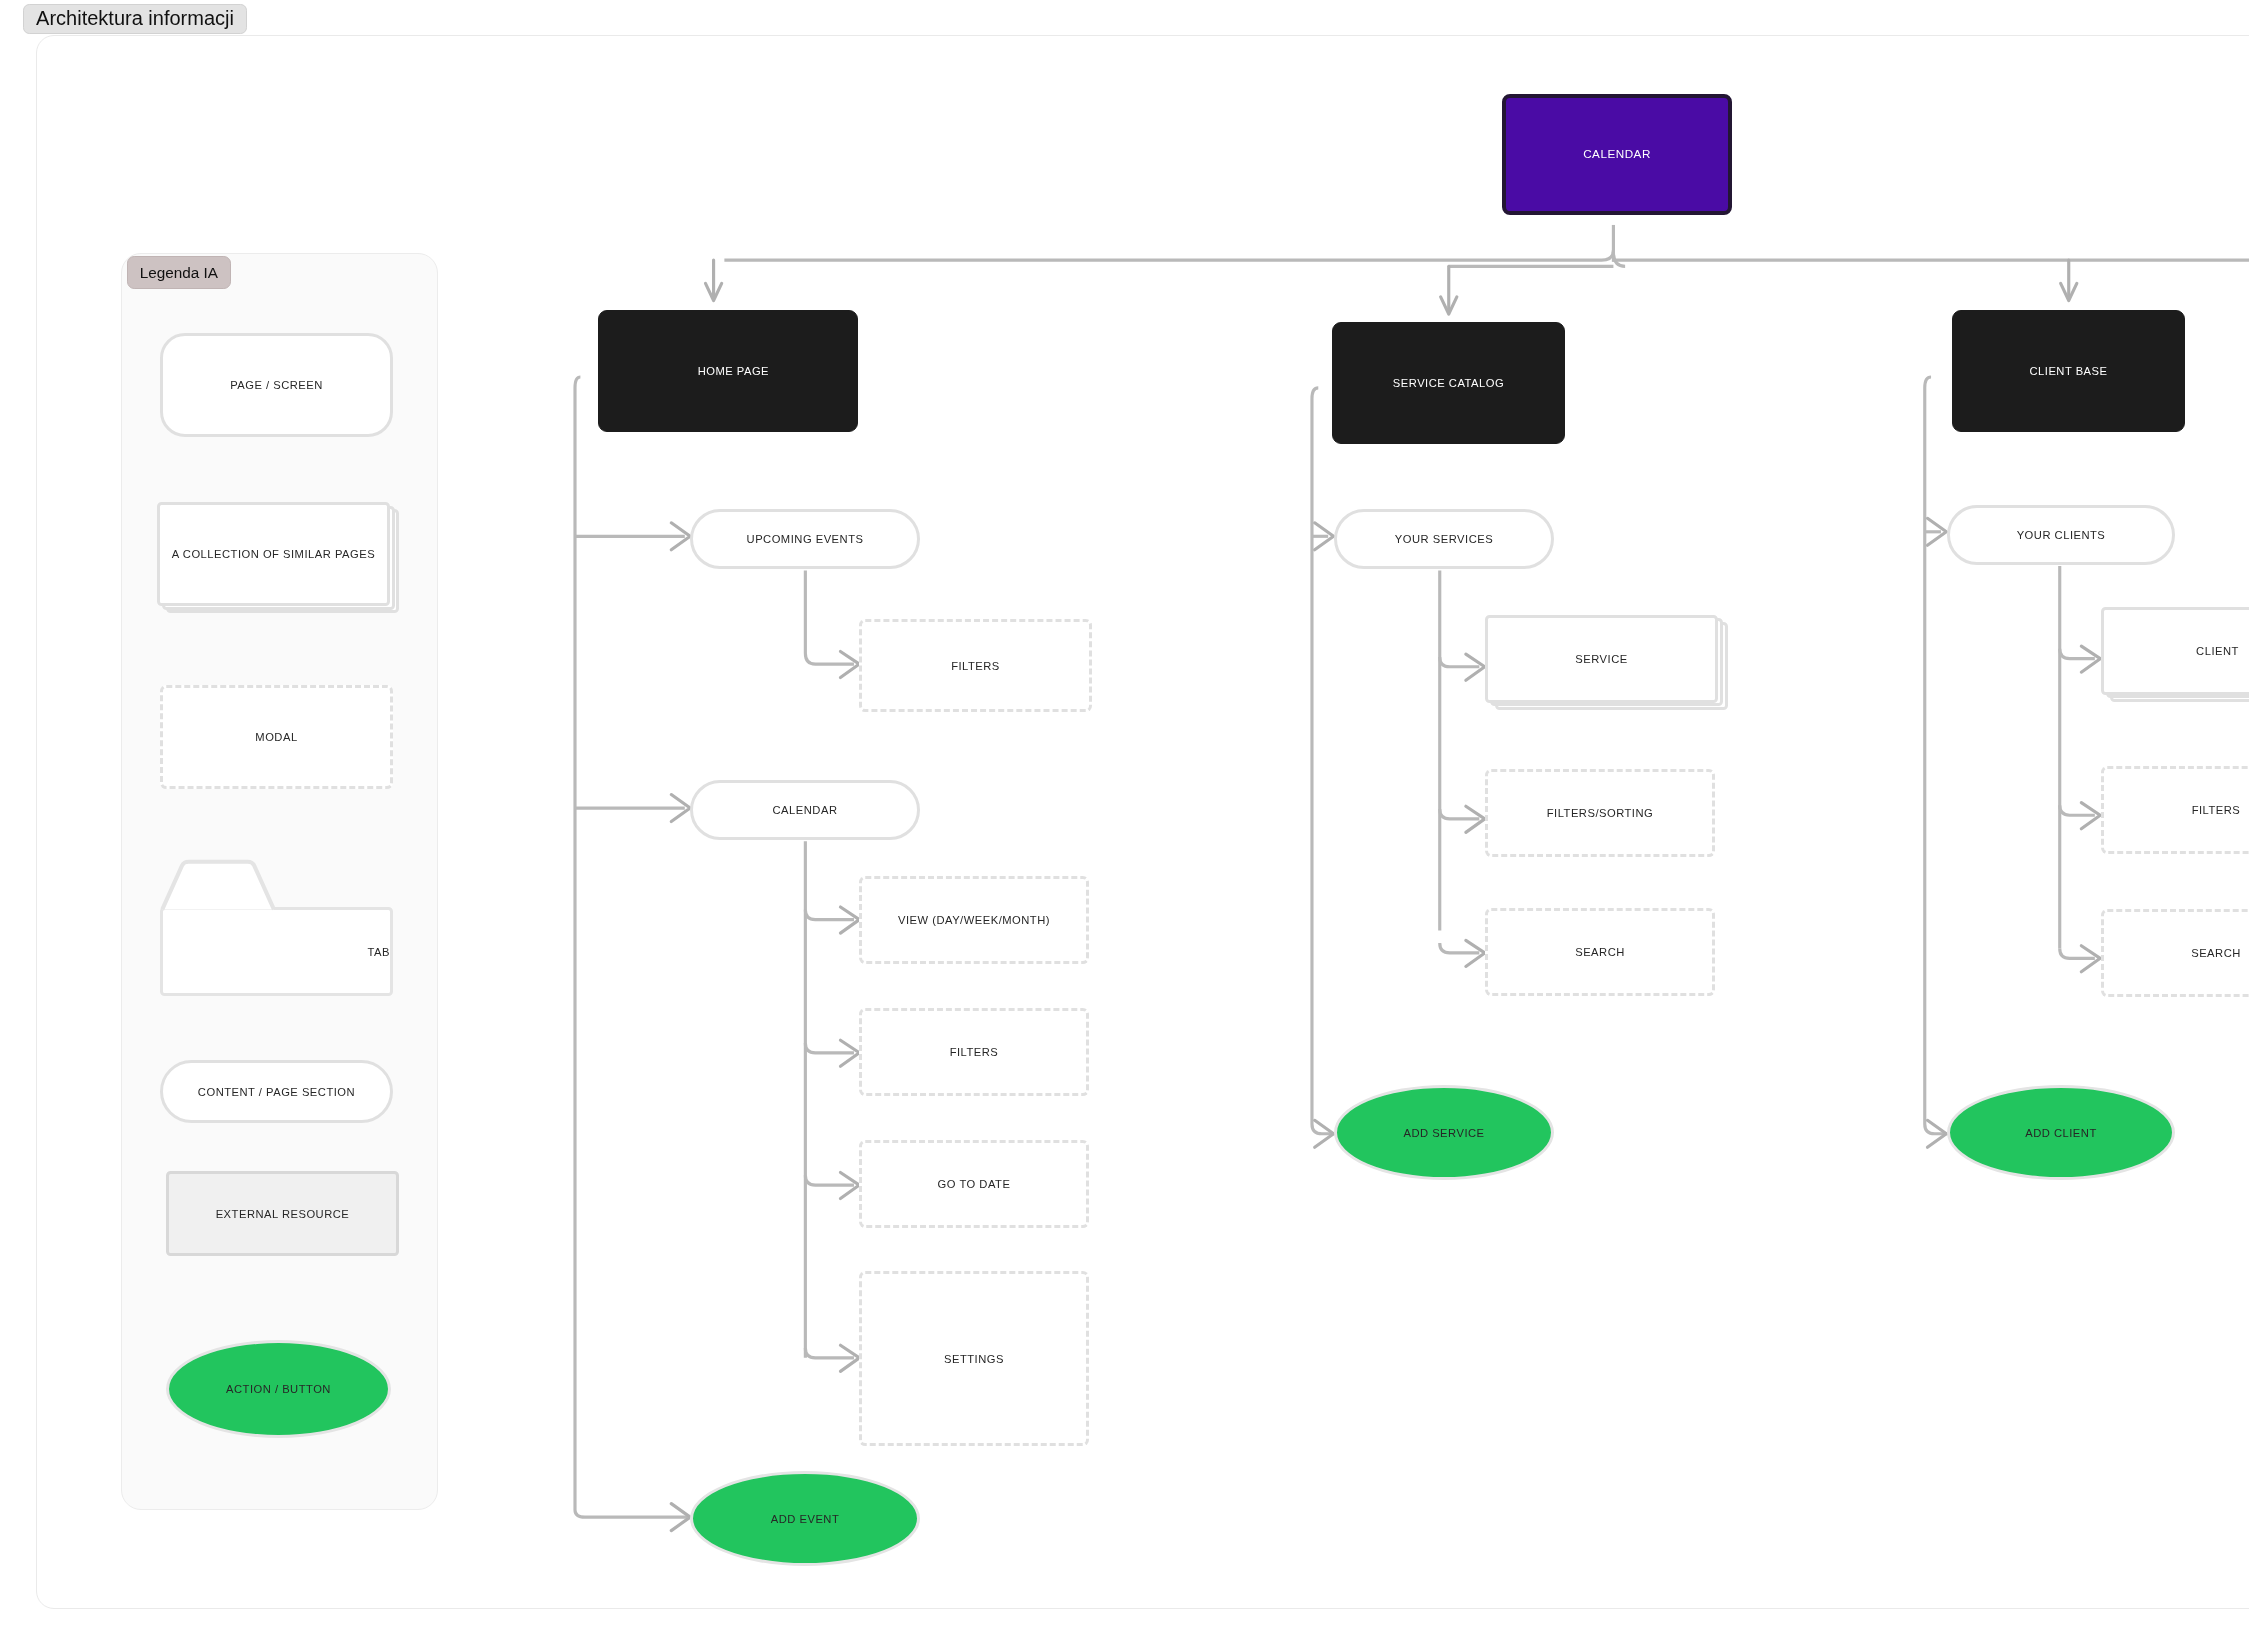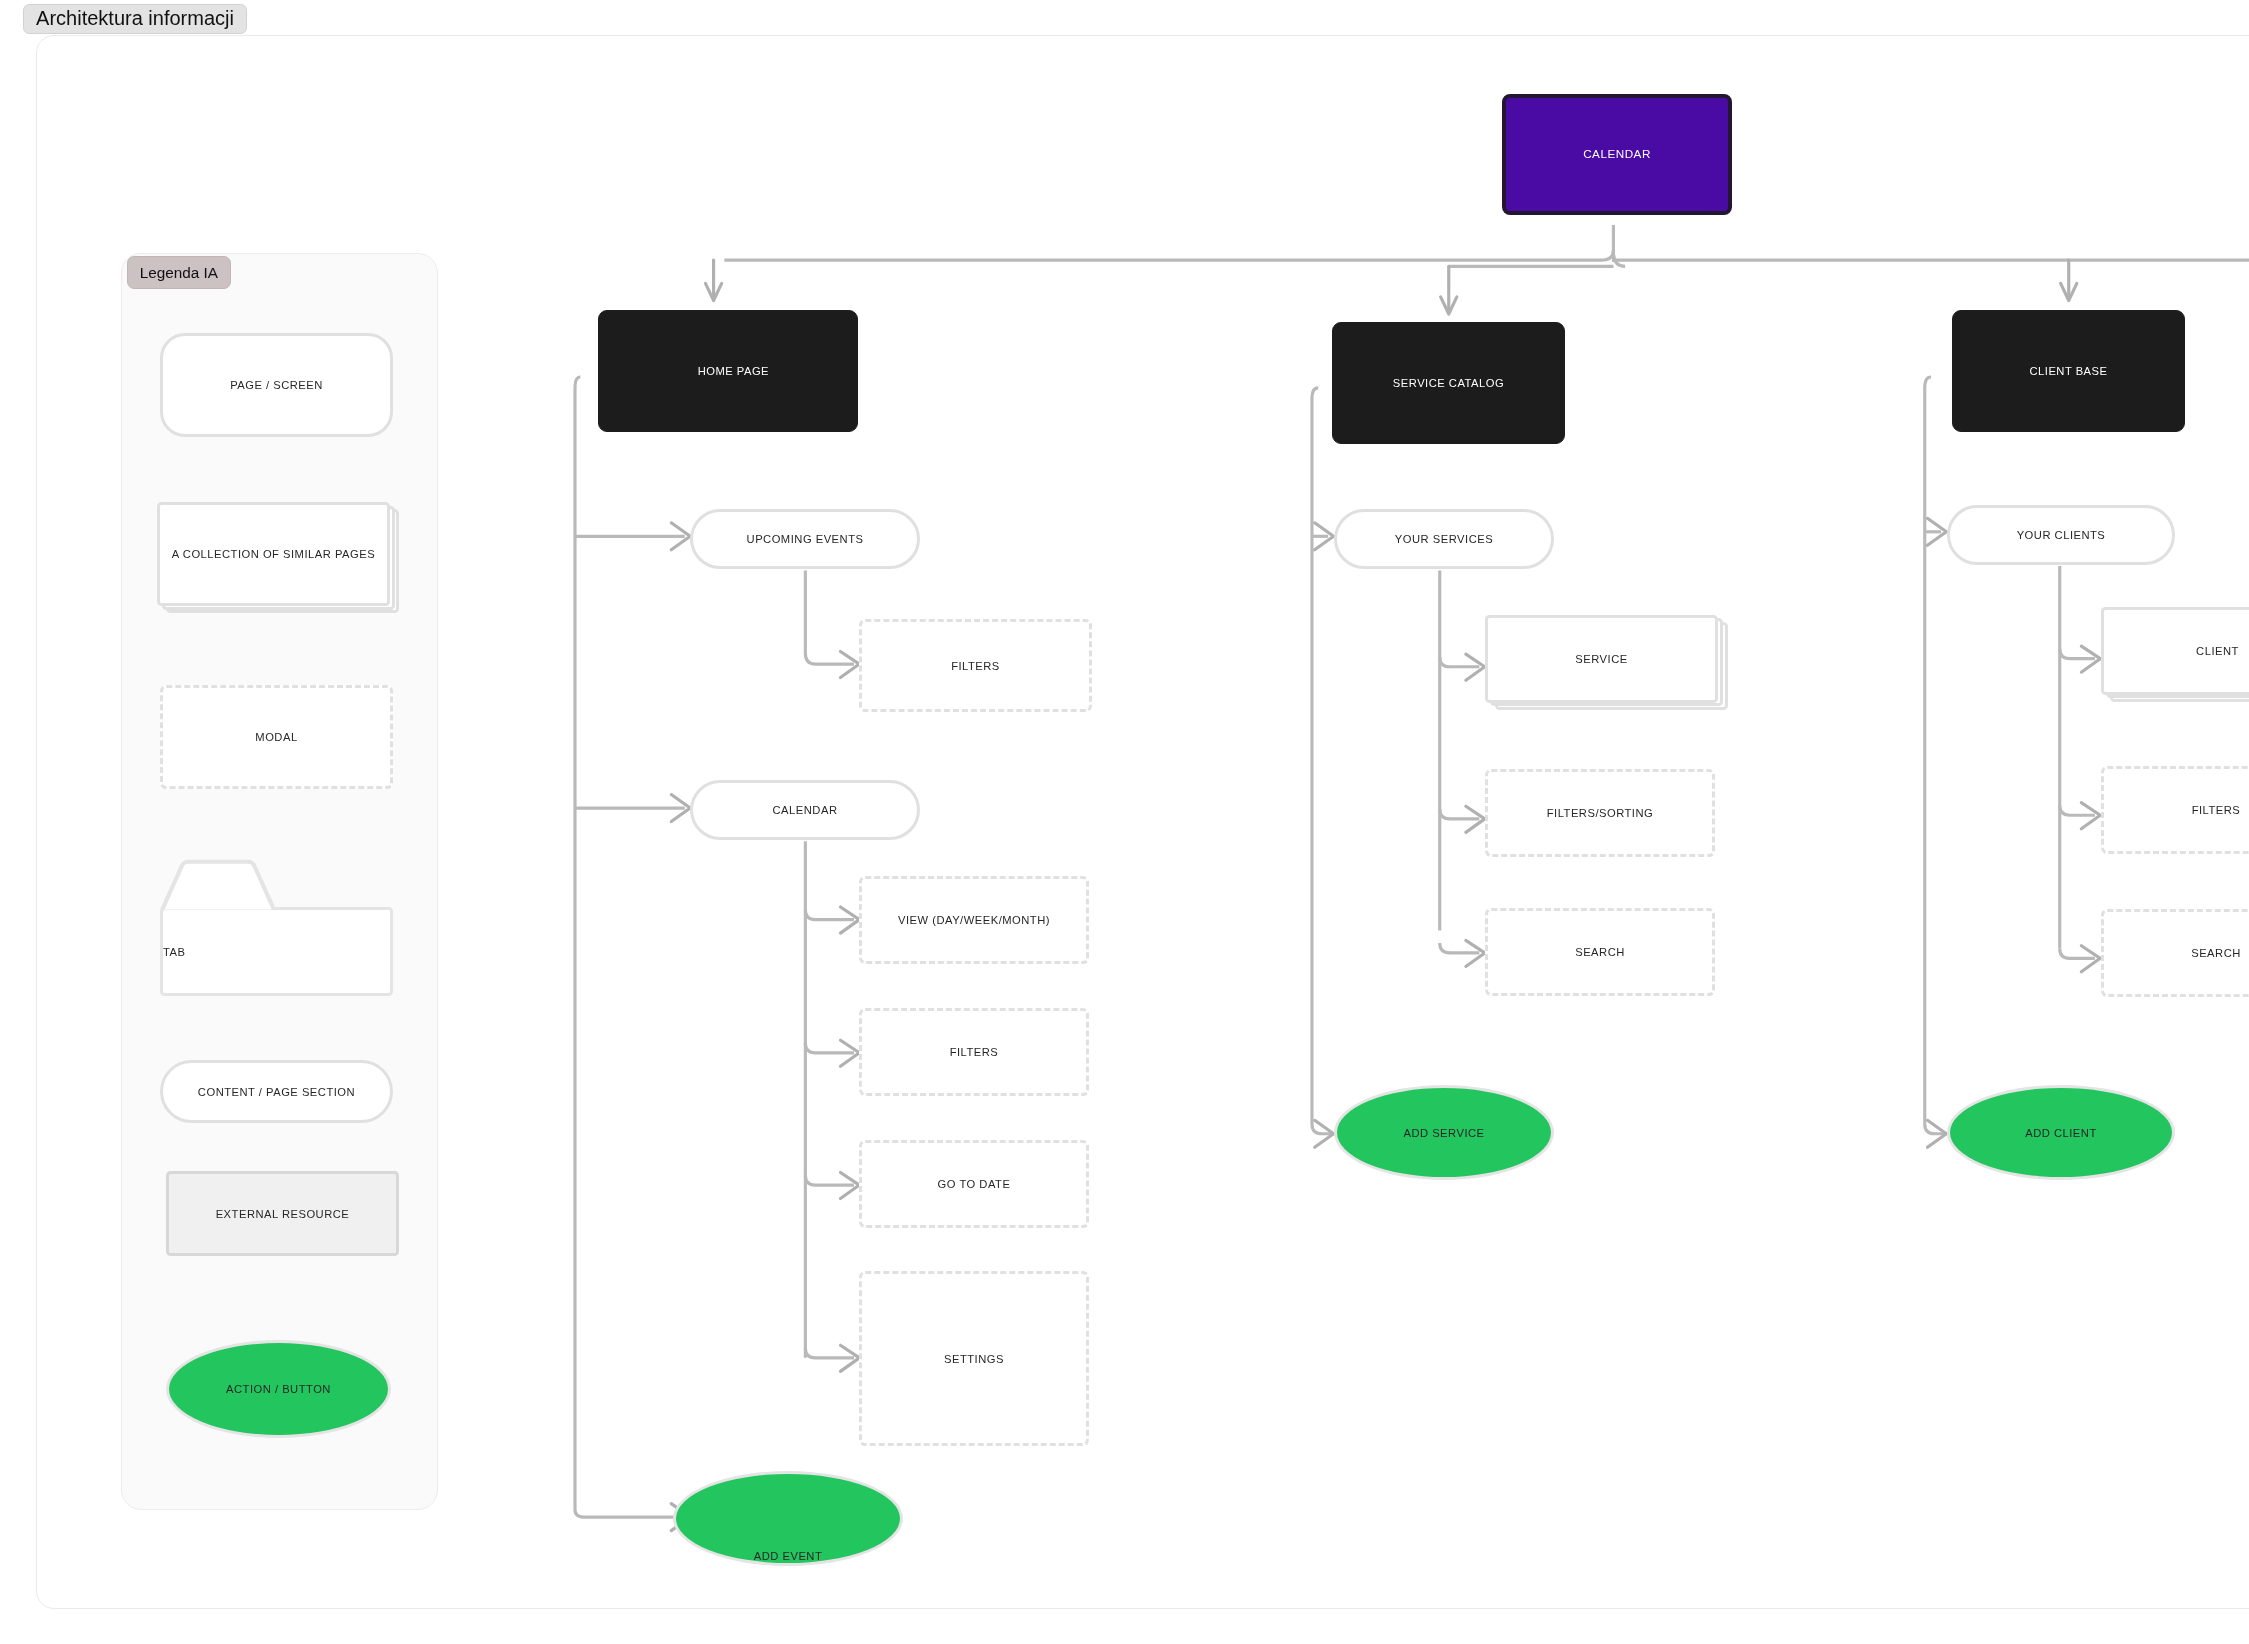--- a/index.html
+++ b/index.html
@@ -173,21 +173,21 @@
     <span>A COLLECTION OF SIMILAR PAGES</span>
   </div>
 
   <div class="legend-item n-modal" style="left:160px;top:685px;width:233px;height:104px;z-index:5;">
     <span>MODAL</span>
   </div>
 
   <svg class="n-tab-top" style="left:156px;top:859px;width:243px;height:54px;z-index:6;" viewBox="0 0 540 120">
     <path d="M14 112 L58 14 Q62 6 72 6 L204 6 Q214 6 218 14 L262 112" fill="#ffffff" stroke="#e4e4e4" stroke-width="9" stroke-linejoin="round"></path>
   </svg>
-  <div class="legend-item n-tab-body" style="left:160px;top:907px;width:233px;height:89px;z-index:5;position:absolute;display:flex;align-items:center;justify-content:flex-start;font-size:11.2px;letter-spacing:0.5px;color:#272727;">
+  <div class="legend-item n-tab-body" style="left:160px;top:907px;width:233px;height:89px;z-index:5;position:absolute;display:flex;align-items:center;justify-content:flex-end;font-size:11.2px;letter-spacing:0.5px;color:#272727;">
     <span>TAB</span>
   </div>
 
   <div class="legend-item n-pill" style="left:160px;top:1060px;width:233px;height:63px;z-index:5;">
     <span>CONTENT / PAGE SECTION</span>
   </div>
 
   <div class="legend-item n-ext" style="left:166px;top:1171px;width:233px;height:85px;z-index:5;">
     <span>EXTERNAL RESOURCE</span>
   </div>
@@ -217,21 +217,21 @@
   </div>
   <div class="node n-modal" style="left:859px;top:1008px;width:230px;height:88px;">
     <span>FILTERS</span>
   </div>
   <div class="node n-modal" style="left:859px;top:1140px;width:230px;height:88px;">
     <span>GO TO DATE</span>
   </div>
   <div class="node n-modal" style="left:859px;top:1271px;width:230px;height:175px;">
     <span>SETTINGS</span>
   </div>
-  <div class="node n-ellipse" style="left:673px;top:1471px;width:230px;height:95px;align-items:flex-end;">
+  <div class="node n-ellipse" style="left:690px;top:1471px;width:230px;height:95px;">
     <span>ADD EVENT</span>
   </div>
 
   <div class="node n-section" style="left:1332px;top:322px;width:233px;height:122px;">
     <span>SERVICE CATALOG</span>
   </div>
   <div class="node n-pill" style="left:1334px;top:509px;width:220px;height:60px;">
     <span>YOUR SERVICES</span>
   </div>
 

